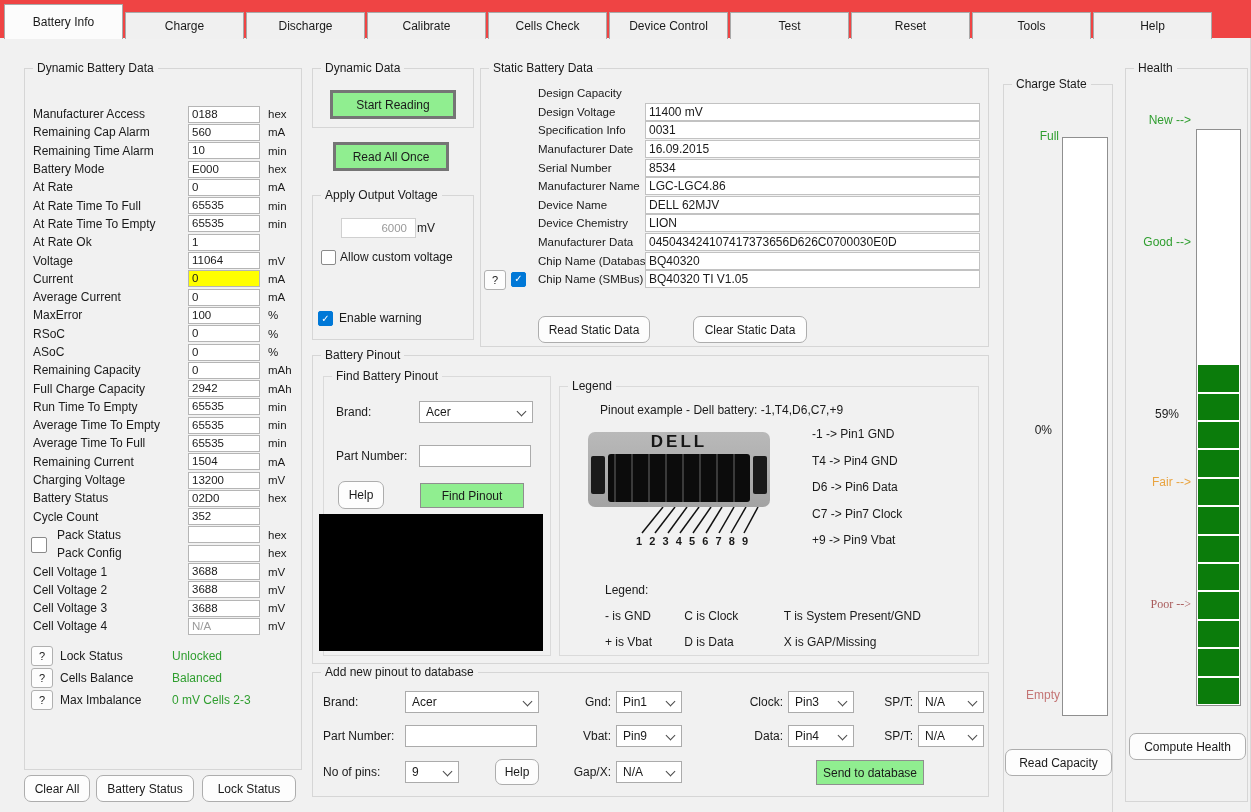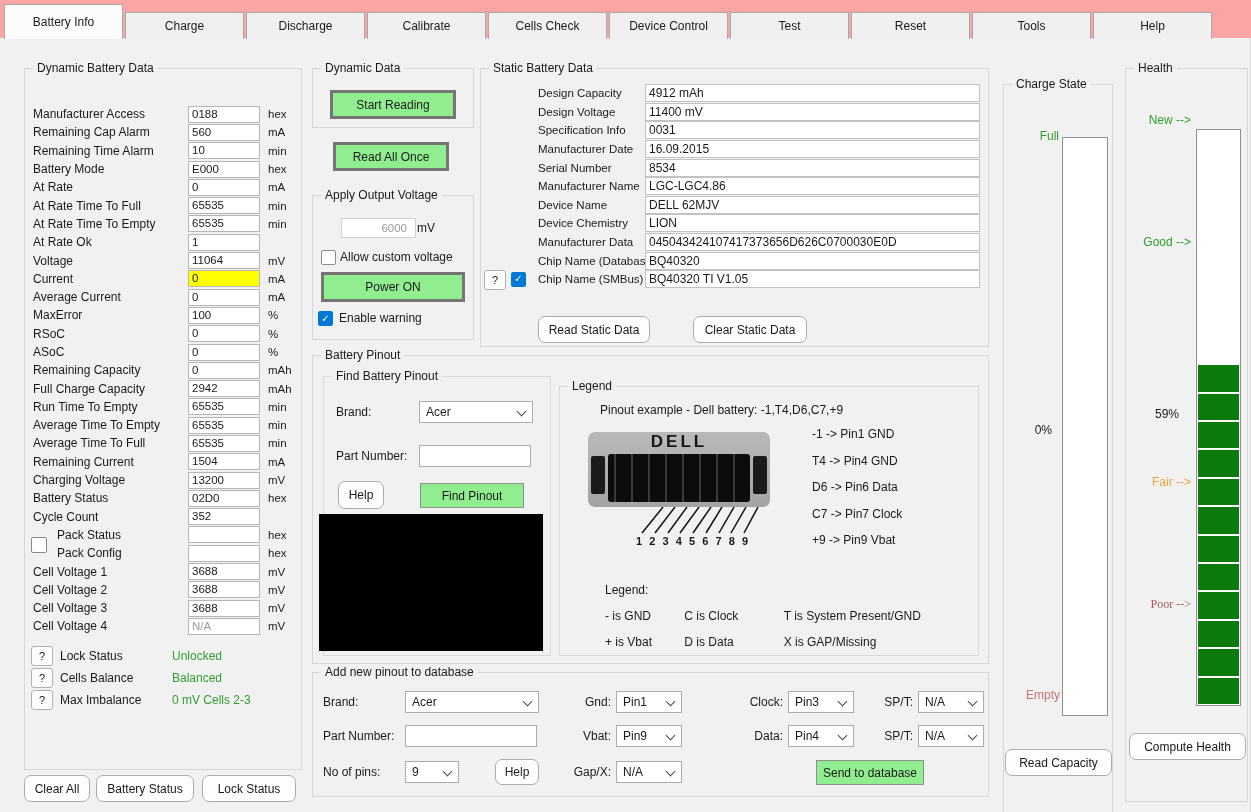--- a/index.html
+++ b/index.html
@@ -1,17 +1,17 @@
 <!DOCTYPE html>
 <html><head>
 <meta charset="utf-8">
 <style>
   html,body { margin:0; padding:0; }
   body { font-family:"Liberation Sans", sans-serif; font-size:12px; color:#1a1a1a; background:#555; }
-  .app { position:relative; width:1251px; height:812px; background:#fca5a5; overflow:hidden; }
+  .app { position:relative; width:1251px; height:812px; background:#ef4444; overflow:hidden; }
 
   
   .tabbar { position:absolute; top:4px; left:4px; display:flex; z-index:5; }
   .tab { width:117px; height:26px; margin-right:2px; margin-top:8px; background:#f0f0f0;
          border:1px solid #a9a9a9; border-bottom:none; display:flex; align-items:center;
          justify-content:center; cursor:default; }
   .tab.active { margin-top:0; height:34px; background:#fcfcfc; z-index:6; }
 
   .content { position:absolute; top:38px; left:0; width:1250px; height:774px; background:#f1f1f1;
              border-right:1px solid #d9d9d9; }
@@ -356,32 +356,30 @@
       <div class="btn-green abs" style="left:17px;top:21px;width:120px;height:23px;">Start Reading</div>
     </div>
     <div class="btn-green abs" style="left:333px;top:104px;width:110px;height:23px;">Read All Once</div>
 
     <div class="group" style="left:312px;top:157px;width:160px;height:143px;">
       <span class="gtitle">Apply Output Voltage</span>
       <div class="field abs" style="left:28px;top:22px;width:62px;height:18px;line-height:18px;color:#9a9a9a;border-color:#d0d0d0;text-align:right;padding-right:8px;">6000</div>
       <span class="abs" style="left:104px;top:25px;">mV</span>
       <span class="cb abs" style="left:8px;top:54px;"></span>
       <span class="abs nowrap" style="left:27px;top:54px;">Allow custom voltage</span>
-      <div class="btn-green abs" style="left:8px;top:76px;width:138px;height:24px;">Power ON</div>
       <span class="cb checked abs" style="left:5px;top:115px;"></span>
       <span class="abs nowrap" style="left:26px;top:115px;">Enable warning</span>
     </div>
 
     <div class="group" style="left:480px;top:30px;width:507px;height:277px;">
       <span class="gtitle">Static Battery Data</span>
       <div class="srows">
 
           <div class="srow">
             <span class="lbl">Design Capacity</span>
-            <span class="field">4912 mAh</span>
           </div>
 
           <div class="srow">
             <span class="lbl">Design Voltage</span>
             <span class="field">11400 mV</span>
           </div>
 
           <div class="srow">
             <span class="lbl">Specification Info</span>
             <span class="field">0031</span>

